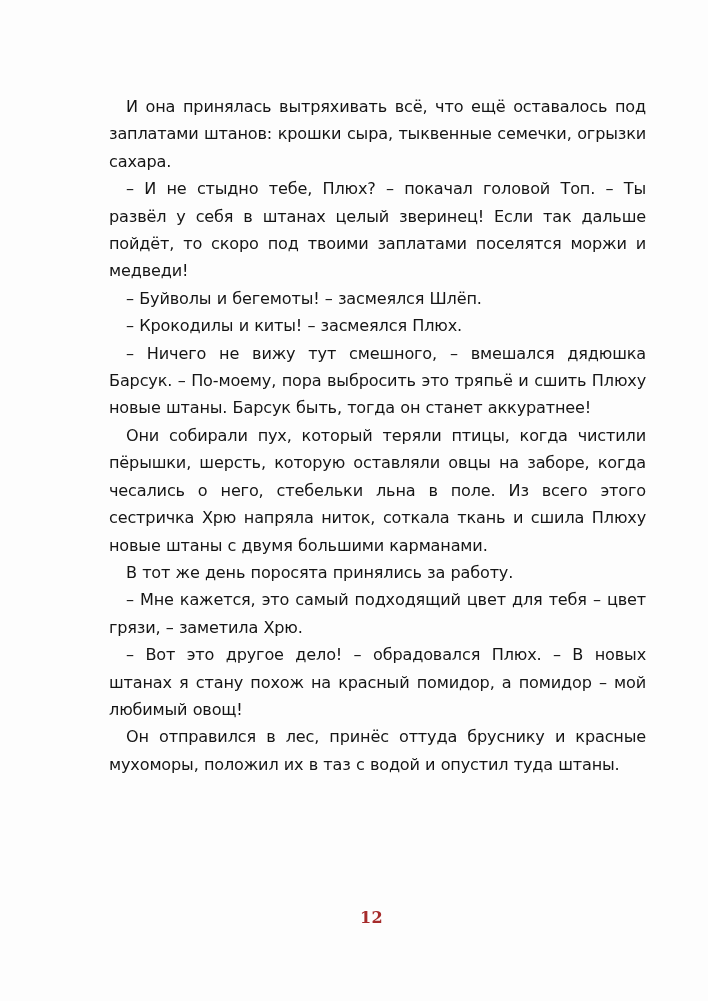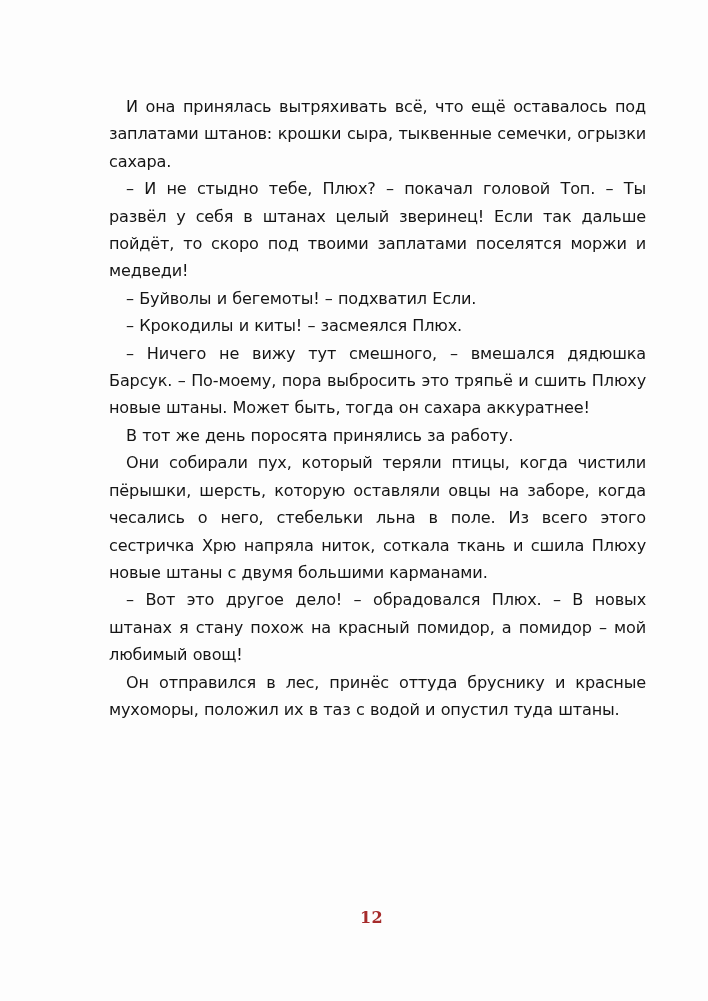--- a/index.html
+++ b/index.html
@@ -64,24 +64,25 @@
   }
 </style>
 </head>
 <body>
 
 <div class="page">
 
   <div class="text-block">
     <p class="para last-line-natural">И она принялась вытряхивать всё, что ещё оставалось под заплатами штанов: крошки сыра, тыквенные семечки, огрызки сахара.</p>
     <p class="para last-line-natural">– И не стыдно тебе, Плюх? – покачал головой Топ. – Ты развёл у себя в штанах целый зверинец! Если так дальше пойдёт, то скоро под твоими заплатами поселятся моржи и медведи!</p>
-    <p class="para last-line-natural">– Буйволы и бегемоты! – подхватил Если.</p>
+    <p class="para last-line-natural">– Буйволы и бегемоты! – засмеялся Шлёп.</p>
     <p class="para last-line-natural">– Крокодилы и киты! – засмеялся Плюх.</p>
-    <p class="para last-line-natural">– Ничего не вижу тут смешного, – вмешался дядюшка Барсук. – По-моему, пора выбросить это тряпьё и сшить Плюху новые штаны. Может быть, тогда он сахара аккуратнее!</p>
+    <p class="para last-line-natural">– Ничего не вижу тут смешного, – вмешался дядюшка Барсук. – По-моему, пора выбросить это тряпьё и сшить Плюху новые штаны. Барсук быть, тогда он станет аккуратнее!</p>
+    <p class="para last-line-natural">Они собирали пух, который теряли птицы, когда чистили пёрышки, шерсть, которую оставляли овцы на заборе, когда чесались о него, стебельки льна в поле. Из всего этого сестричка Хрю напряла ниток, соткала ткань и сшила Плюху новые штаны с двумя большими карманами.</p>
     <p class="para last-line-natural">В тот же день поросята принялись за работу.</p>
-    <p class="para last-line-natural">Они собирали пух, который теряли птицы, когда чистили пёрышки, шерсть, которую оставляли овцы на заборе, когда чесались о него, стебельки льна в поле. Из всего этого сестричка Хрю напряла ниток, соткала ткань и сшила Плюху новые штаны с двумя большими карманами.</p>
+    <p class="para last-line-natural">– Мне кажется, это самый подходящий цвет для тебя – цвет грязи, – заметила Хрю.</p>
     <p class="para last-line-natural">– Вот это другое дело! – обрадовался Плюх. – В новых штанах я стану похож на красный помидор, а помидор – мой любимый овощ!</p>
     <p class="para last-line-natural">Он отправился в лес, принёс оттуда бруснику и красные мухоморы, положил их в таз с водой и опустил туда штаны.</p>
   </div>
 
   <div class="page-number">12</div>
 
 </div>
 
 </body></html>

